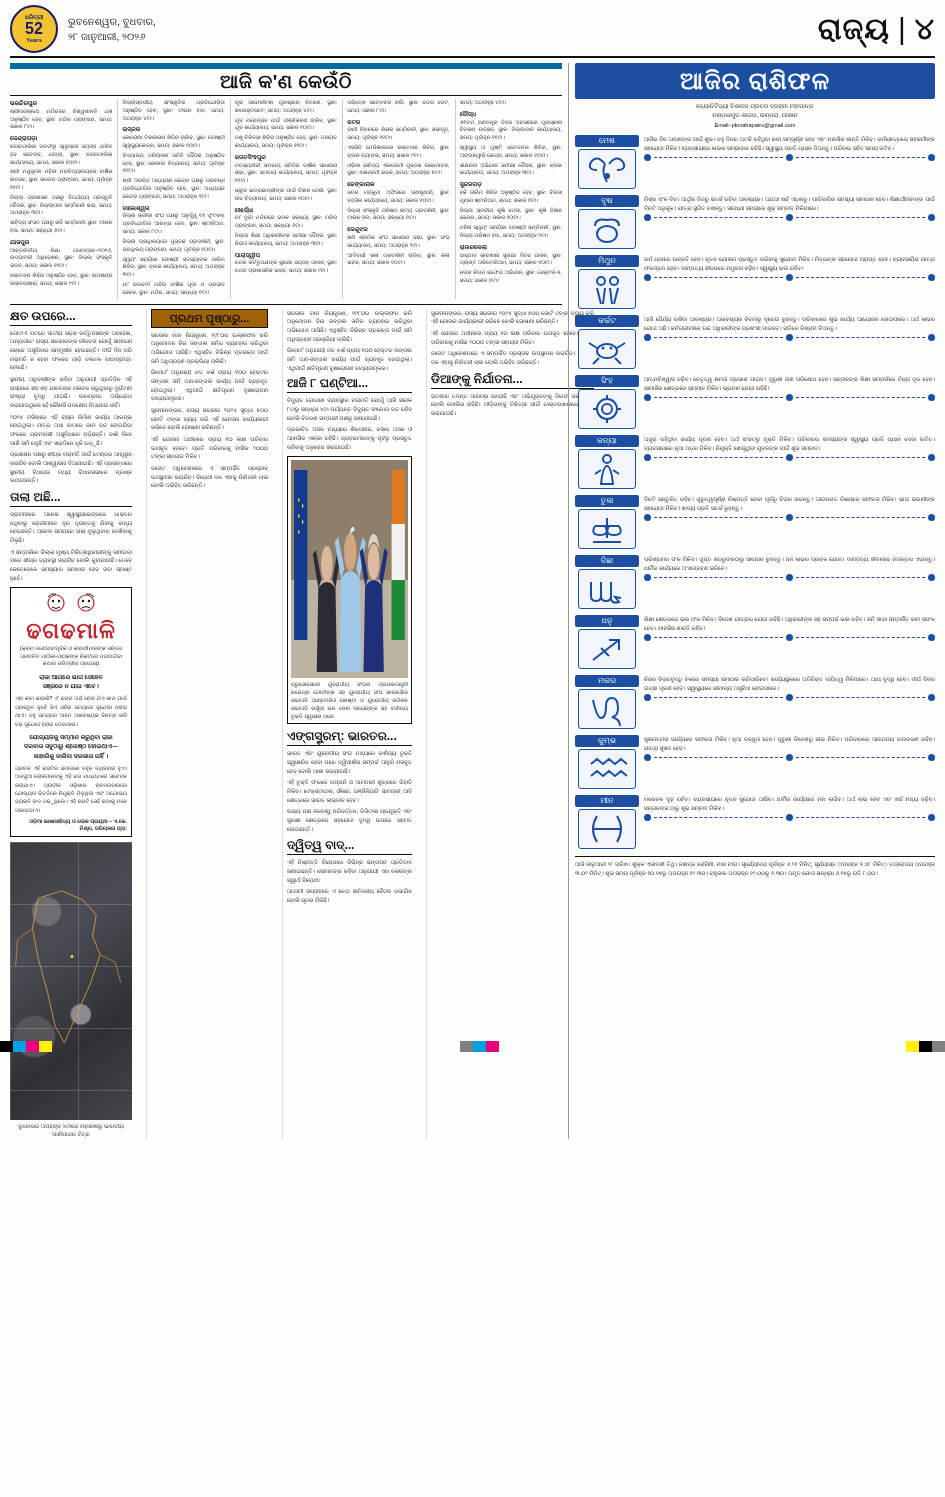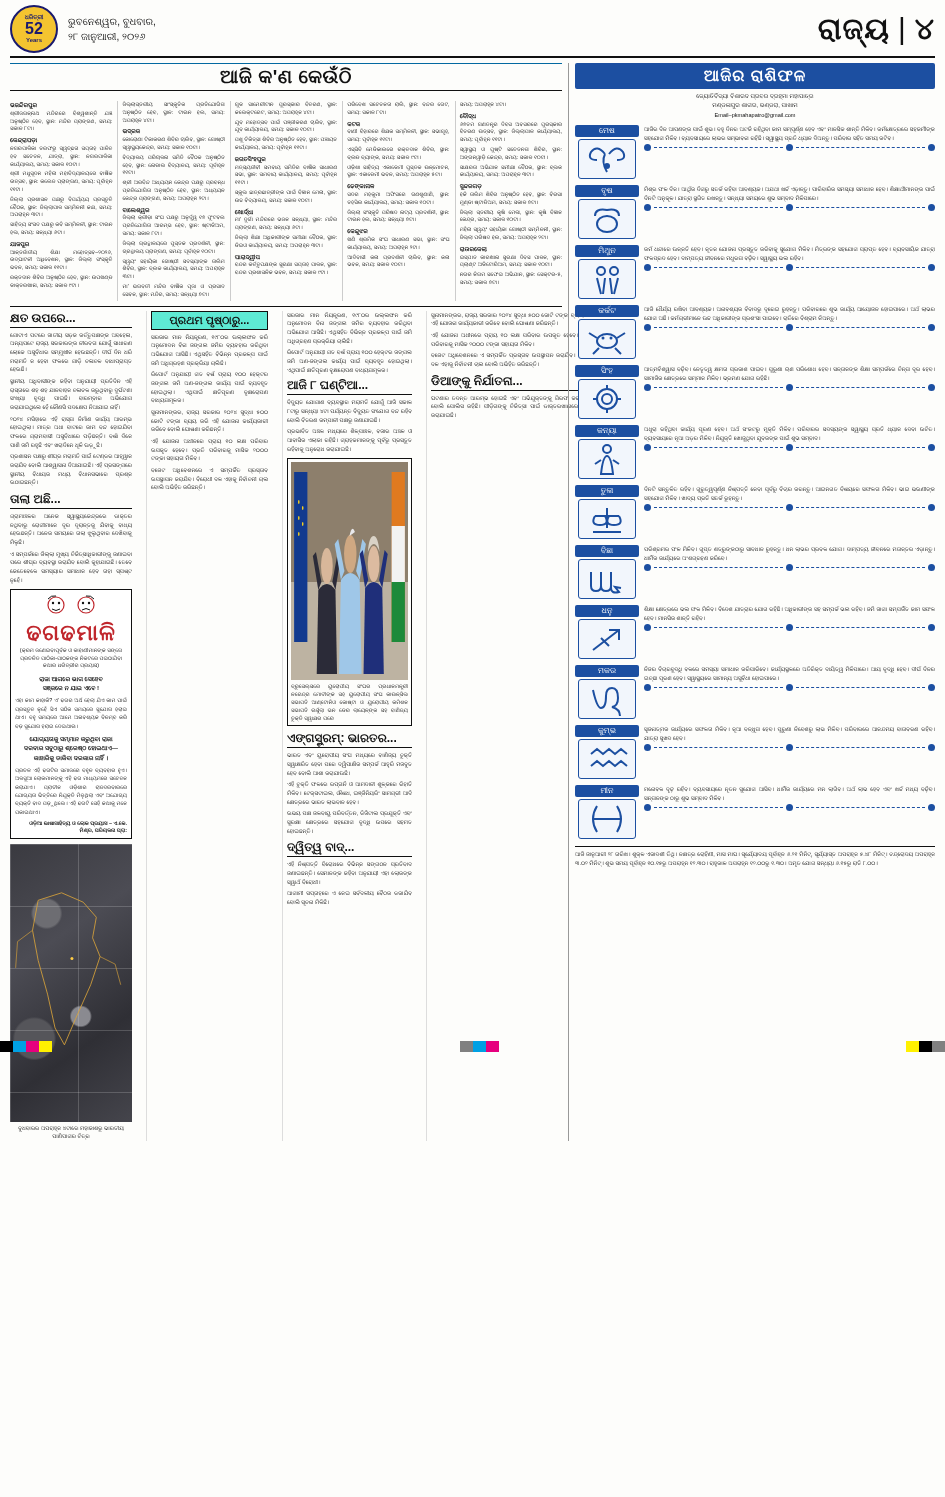--- a/index.html
+++ b/index.html
@@ -48,22 +48,22 @@
     gap:6px;
     margin-top:5px;
   }
   .left-zone { }
   .right-zone { border-left:1px solid #999; padding-left:6px;}
 
   
   .kn-head {
     text-align:center;
     font-size:19px; font-weight:bold;
-    border-top:1px solid #0369a1;border-bottom:1px solid #111;
-    padding:2px 0; margin-bottom:10px;
+    border-top:6px solid #0369a1;border-bottom:1px solid #111;
+    padding:2px 0; margin-bottom:3px;
     letter-spacing:.5px;
   }
   .kn-wrap { display:flex; gap:5px; }
   .kn-col { flex:1; font-size:5.4px; line-height:1.45; text-align:justify; }
   .kn-col + .kn-col { border-left:1px solid #ccc; padding-left:4px;}
   .kn-city { font-weight:bold; font-size:6px; margin-top:3px; }
   .kn-city:first-child { margin-top:0; }
   .kn-item { margin-bottom:2px; }
 
   
@@ -75,21 +75,21 @@
     grid-template-columns: 122px 122px 130px 168px;
     gap:14px;
   }
   .lower .col { border-left:1px solid #ddd; padding-left:4px; }
   .lower .col:first-child { border-left:none; padding-left:0; }
   .art-head {
     font-size:12px; font-weight:bold; margin-bottom:3px;
     border-bottom:1px solid #111; padding-bottom:2px;
   }
   .art-head.boxed {
-    background:#5eead4; border:1px solid #111; text-align:center;
+    background:#a16207; border:1px solid #111; text-align:center;
     padding:2px 0; font-size:11px;
   }
   .body-txt { font-size:5.6px; line-height:1.55; text-align:justify; }
   .body-txt p { margin:0 0 3px 0; }
 
   
   .adbox {
     border:1px solid #111; margin-top:5px; padding:4px;
     background:#fff;
   }
@@ -133,21 +133,21 @@
   .photo {
     width:100%; height:218px;
     background:linear-gradient(#c9c2b4,#b9b1a1);
     position:relative; overflow:hidden;
   }
   .photo-cap { font-size:5.4px;line-height:1.45;text-align:justify;margin-top:3px;}
 
   
   .rf-head {
     background:#1c4fa1; color:#fff; text-align:center;
-    font-size:16px; font-weight:bold; padding:4px 0; letter-spacing:1px;
+    font-size:24px; font-weight:bold; padding:4px 0; letter-spacing:1px;
     border-radius:2px;
   }
   .rf-byline { text-align:center;font-size:6px;line-height:1.5;margin:3px 0 2px;}
   .rf-email { text-align:center;font-size:5.6px;margin-bottom:4px;}
   .rf-item { display:flex; gap:5px; padding:3px 0; }
   .rf-left { width:64px; flex:0 0 64px; text-align:center; }
   .rf-sign {
     background:#1c4fa1;color:#fff;font-size:8px;font-weight:normal;
     padding:1px 0;border-radius:2px;
   }

